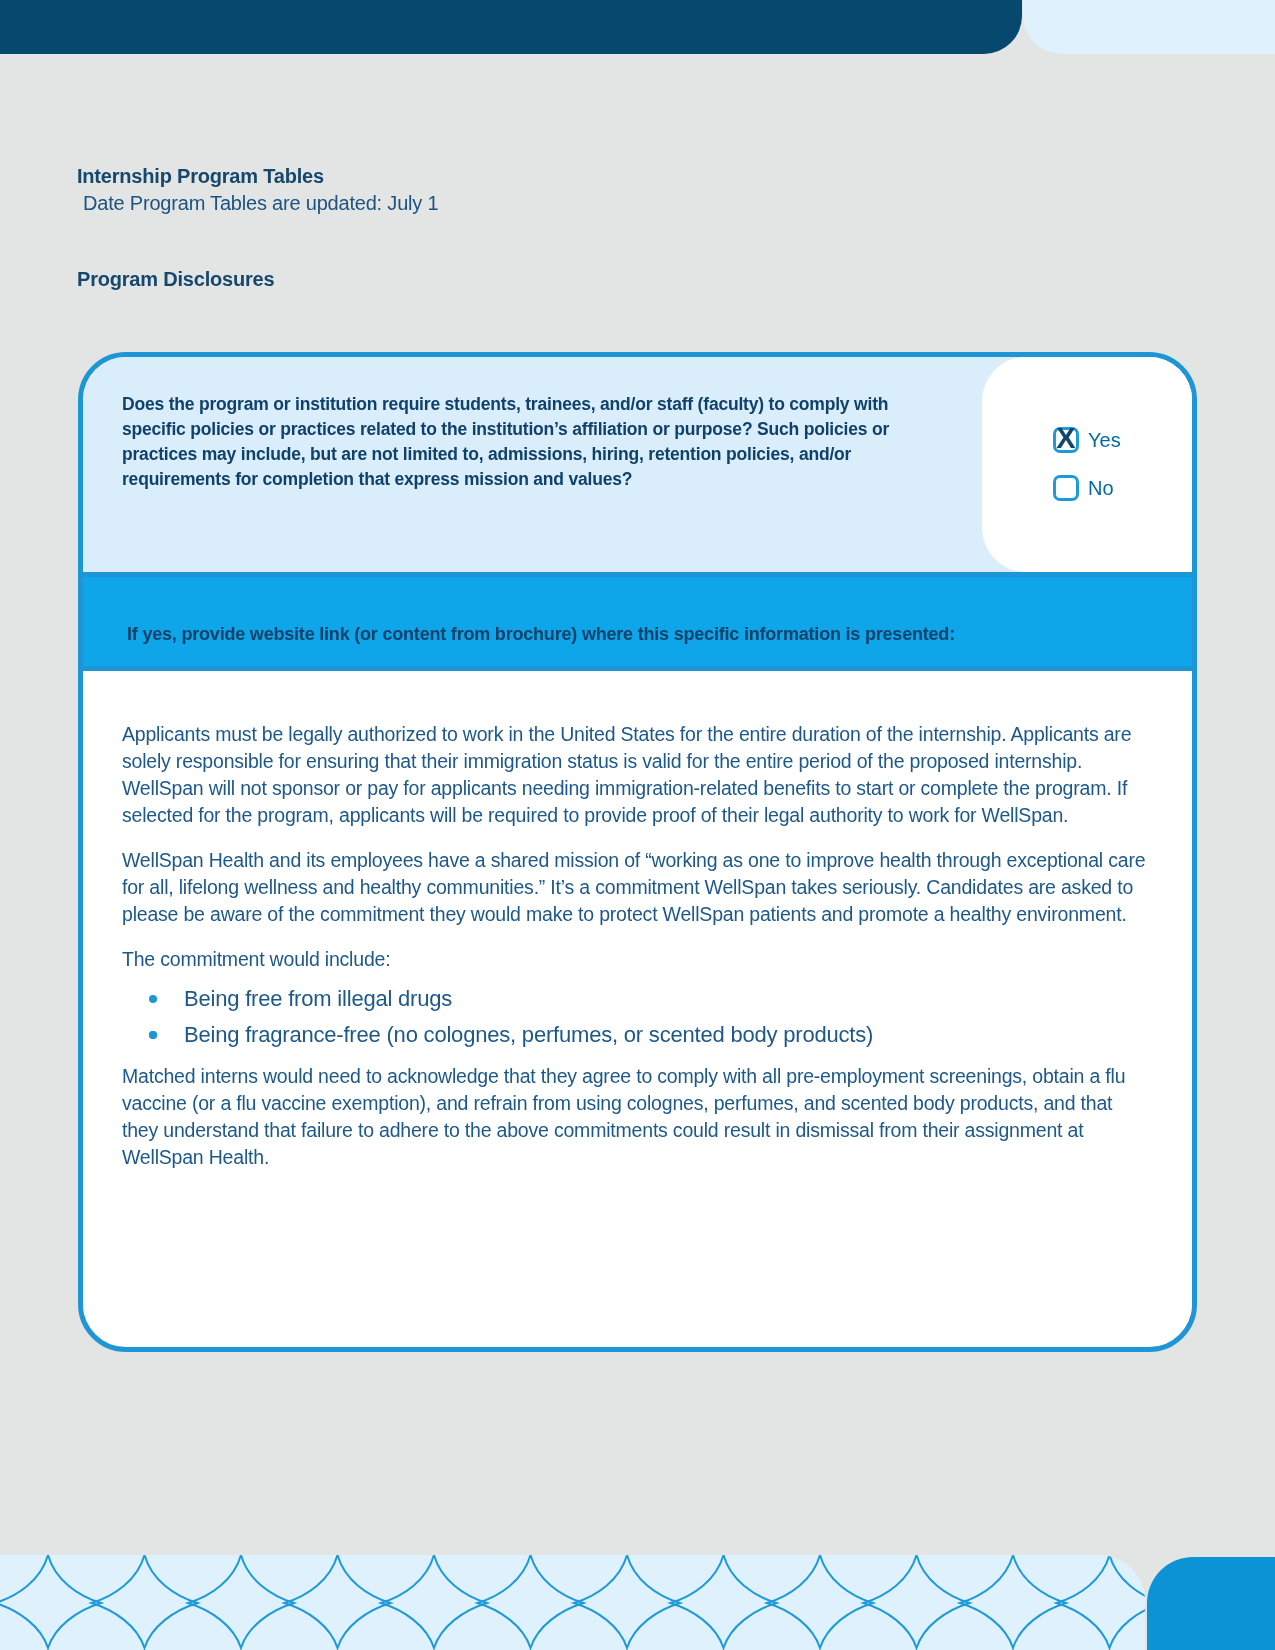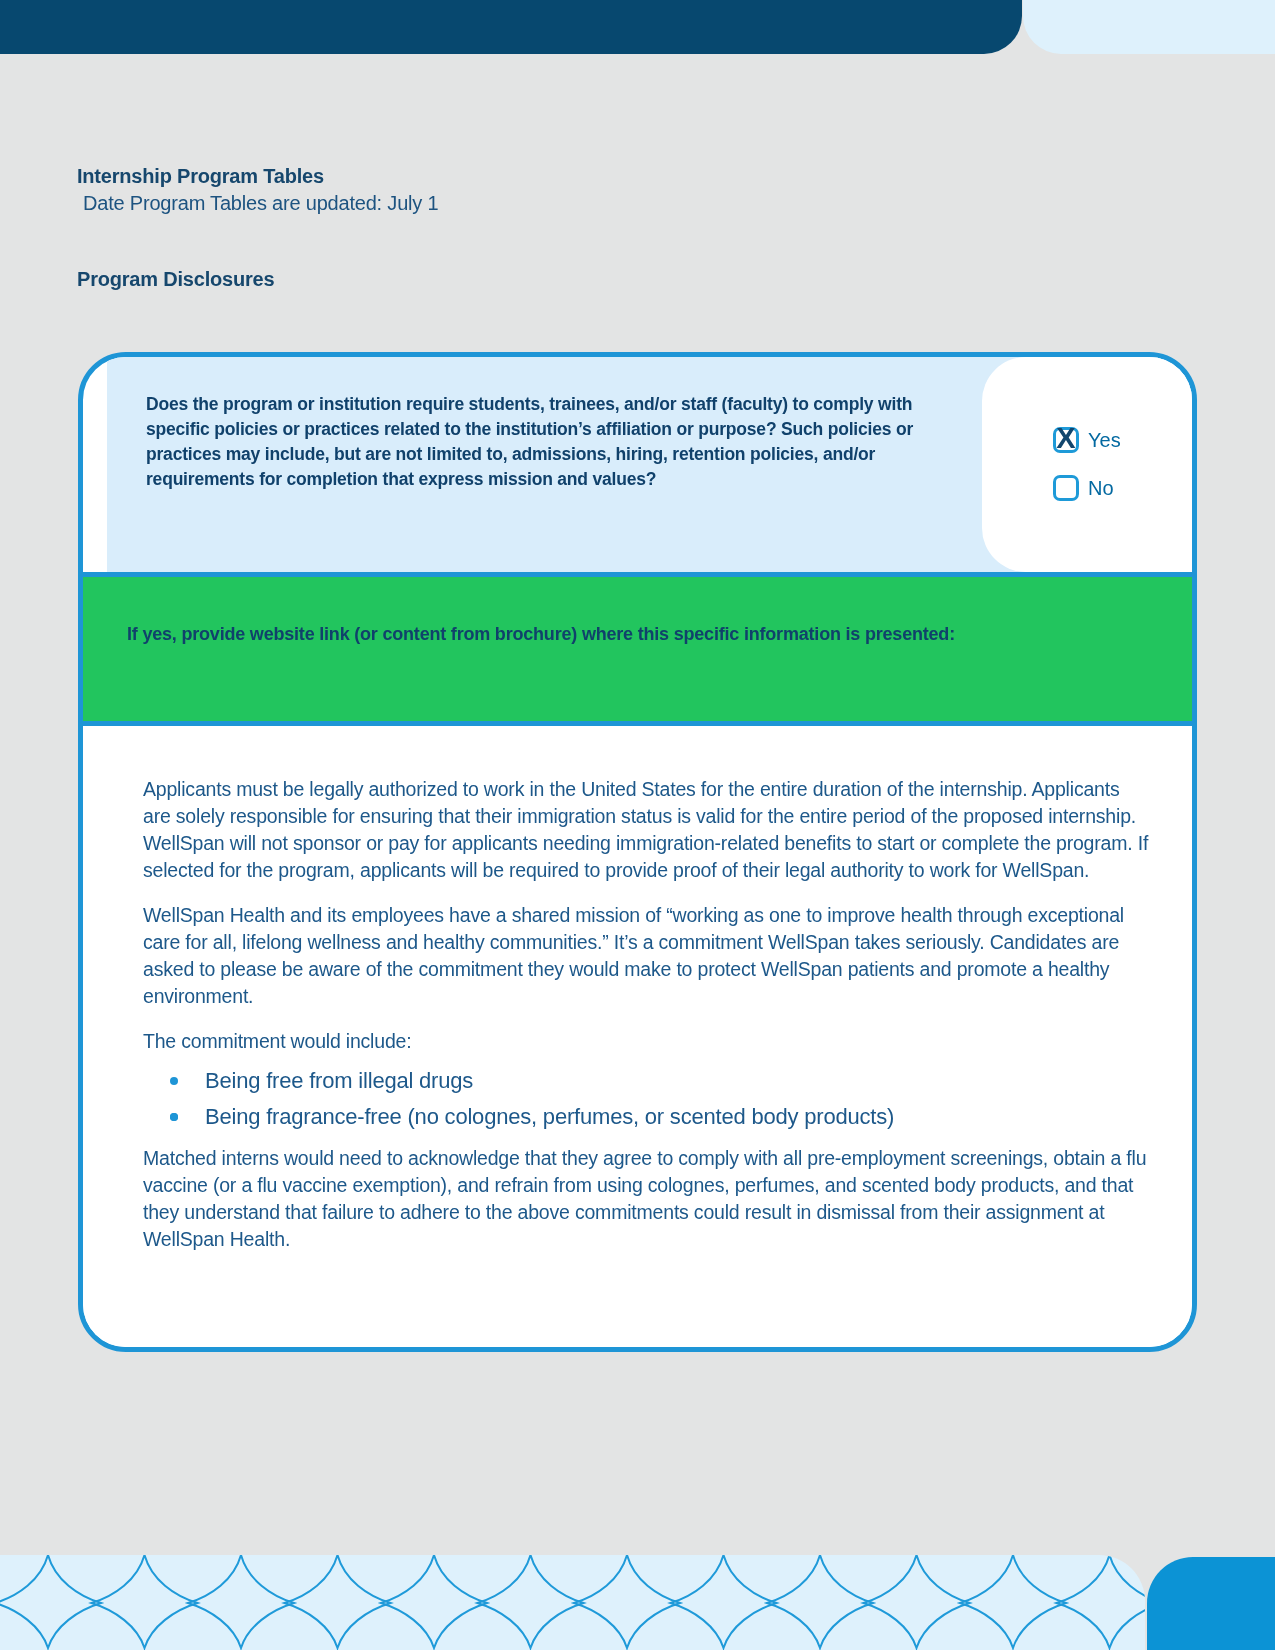--- a/index.html
+++ b/index.html
@@ -17,38 +17,38 @@
          letter-spacing:-0.3px;}
   .subhead{position:absolute;left:77px;top:165px;font-size:20px;font-weight:bold;color:#16476D;
            letter-spacing:-0.2px;}
   .dateline{position:absolute;left:77px;top:192px;font-size:20px;color:#1D5380;letter-spacing:-0.2px;margin-left:6px;}
   .disclosures{position:absolute;left:77px;top:268px;font-size:20px;font-weight:bold;color:#16476D;
                letter-spacing:-0.2px;}
 
   
   .box{position:absolute;left:78px;top:352px;width:1119px;height:1000px;box-sizing:border-box;
        border:5px solid #1E95D6;border-radius:48px;background:#fff;overflow:hidden;}
-  .row1{position:relative;height:215px;background:#D9EDFB;margin-left:24px;}
+  .row1{position:relative;height:215px;background:#D9EDFB;}
   .question{position:absolute;left:39px;top:35px;width:805px;font-size:17.5px;line-height:25px;
             font-weight:bold;color:#10416B;letter-spacing:-0.2px;}
   .panel{position:absolute;top:0;right:0;width:210px;height:215px;background:#fff;
          border-radius:44px 0 0 44px;}
   .opt{position:absolute;left:71px;display:flex;align-items:center;gap:9px;}
   .opt.yes{top:70px;}
   .opt.no{top:118px;}
   .cb{position:relative;width:26px;height:26px;box-sizing:border-box;border:3px solid #1E9AD8;
       border-radius:7px;background:#fff;flex:none;}
   .mark{position:absolute;left:50%;top:50%;transform:translate(-50%,-55%);font-size:29px;
         font-weight:bold;color:#12466E;line-height:1;}
   .optlabel{font-size:20px;color:#0369a1;}
   .divider{height:5px;background:#1E95D6;}
-  .row2{position:relative;height:144px;background:#22c55e;}
+  .row2{position:relative;height:89px;background:#0ea5e9;}
   .ifyes{position:absolute;left:44px;top:47px;width:1030px;font-size:18px;font-weight:bold;
          color:#10416B;letter-spacing:-0.2px;}
-  .row3{height:645px;box-sizing:border-box;padding:50px 40px 0 60px;background:#fff;}
+  .row3{height:645px;box-sizing:border-box;padding:50px 40px 0 39px;background:#fff;}
   .row3 p{margin:0 0 18px;font-size:19.5px;line-height:27px;color:#1D588A;letter-spacing:-0.2px;}
   .row3 p.intro{margin-bottom:12px;}
   ul.commit{list-style:none;margin:0 0 15px;padding:0;}
   ul.commit li{position:relative;padding-left:62px;margin-bottom:9px;font-size:22px;
                line-height:27px;color:#1D588A;letter-spacing:-0.2px;}
   .dot{position:absolute;left:27px;top:10px;width:8px;height:8px;border-radius:50%;background:#1E95D6;}
 
   
   .band{position:absolute;left:0;top:1555px;width:1145px;height:95px;background:#DEF1FC;
         border-radius:0 46px 0 0;overflow:hidden;}

